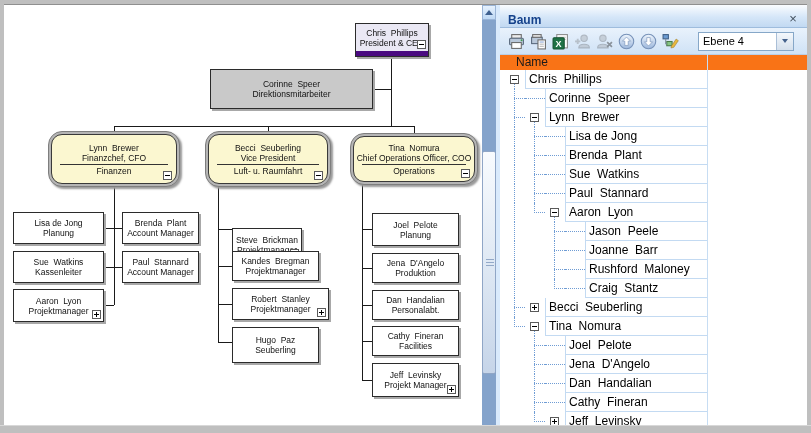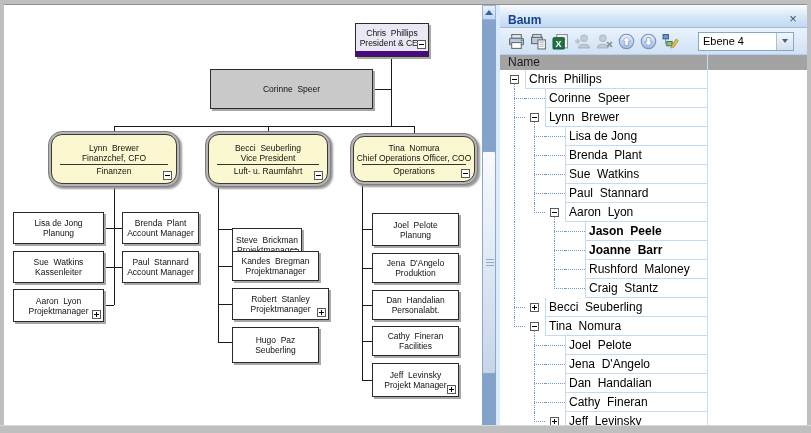--- a/index.html
+++ b/index.html
@@ -62,22 +62,22 @@
           border-bottom:1px solid #b9cfe8;display:flex;align-items:center;padding-left:5px;}
   .tbtn{width:22px;height:22px;display:flex;align-items:center;justify-content:center;border-radius:2px;}
   .tbtn.disabled{opacity:.45;filter:grayscale(85%);}
   #ddl{margin-left:auto;margin-right:13px;width:96px;height:19px;box-sizing:border-box;background:#fff;
        border:1px solid #86a7c8;display:flex;align-items:stretch;}
   #ddl .val{flex:1;font-size:11px;color:#000;padding-left:4px;line-height:17px;overflow:hidden;}
   #ddl .btn{width:16px;background:linear-gradient(#f4f8fc,#d4dfec);border-left:1px solid #aabfd7;
        display:flex;align-items:center;justify-content:center;}
   #ddl .tri{width:0;height:0;border-left:3.5px solid transparent;border-right:3.5px solid transparent;
        border-top:4px solid #44618c;}
-  #phead{height:16px;background:#a3a3a3;border-bottom:1px solid #c7ddf3;font-size:12px;color:#1a1a1a;
-       padding-left:8px;line-height:15px;}
+  #phead{height:16px;background:#f97316;border-bottom:1px solid #c7ddf3;font-size:12px;color:#1a1a1a;
+       padding-left:16px;line-height:15px;}
   #ptree{position:absolute;left:0;top:65px;right:0;bottom:0;background:#fff;overflow:hidden;}
   #colsep{position:absolute;left:207px;top:49px;bottom:0;width:1px;background:#c7ddf3;}
 
   .trow{display:flex;height:19px;width:207px;box-sizing:border-box;padding-left:5px;}
   .gc{position:relative;width:20px;height:19px;flex:none;}
   .gv{position:absolute;left:9px;top:0;bottom:0;border-left:1px dotted #6f9cd4;}
   .gvt{position:absolute;left:9px;top:0;height:10px;border-left:1px dotted #6f9cd4;}
   .gvb{position:absolute;left:9px;top:14px;bottom:0;border-left:1px dotted #6f9cd4;}
   .gh{position:absolute;left:9px;right:0;top:9px;border-top:1px dotted #6f9cd4;}
   .ghf{position:absolute;left:0;right:0;top:9px;border-top:1px dotted #6f9cd4;}
@@ -117,20 +117,21 @@
       <div class="cbox exec" style="left: 351px; top: 18px; width: 74px; height: 34px;">
         <div class="cline">Chris  Phillips</div>
         <div class="cline">President &amp; CEO</div>
         <div class="exec-bar"></div>
         <span class="exp">
           <span class="bh"></span>
         </span>
       </div>
       <div class="cbox assistant" style="left: 206px; top: 64px; width: 163px; height: 40px;">
         <div class="cline">Corinne  Speer</div>
+        <div class="cline">Direktionsmitarbeiter</div>
       </div>
       <div class="cbox manager" style="left: 44px; top: 126px; width: 132px; height: 56px;">
         <div class="inner">
           <div class="cline">Lynn  Brewer</div>
           <div class="cline">Finanzchef, CFO</div>
           <div class="mdiv"></div>
           <div class="cline">Finanzen</div>
           <span class="exp">
             <span class="bh"></span>
           </span>
@@ -455,35 +456,35 @@
             <i class="gv"></i>
           </span>
           <span class="gc"></span>
           <span class="gc">
             <i class="gv"></i>
             <i class="gh"></i>
           </span>
           <span class="gc">
             <i class="ghf"></i>
           </span>
-          <span class="tname" style="width: 122px; font-weight: bold;">Jason  Peele</span>
-        </div>
-        <div class="trow">
-          <span class="gc">
-            <i class="gv"></i>
-          </span>
-          <span class="gc"></span>
-          <span class="gc">
-            <i class="gv"></i>
-            <i class="gh"></i>
-          </span>
-          <span class="gc">
-            <i class="ghf"></i>
-          </span>
-          <span class="tname" style="width: 122px; font-weight: bold;">Joanne  Barr</span>
+          <span class="tname" style="width: 122px;">Jason  Peele</span>
+        </div>
+        <div class="trow">
+          <span class="gc">
+            <i class="gv"></i>
+          </span>
+          <span class="gc"></span>
+          <span class="gc">
+            <i class="gv"></i>
+            <i class="gh"></i>
+          </span>
+          <span class="gc">
+            <i class="ghf"></i>
+          </span>
+          <span class="tname" style="width: 122px;">Joanne  Barr</span>
         </div>
         <div class="trow">
           <span class="gc">
             <i class="gv"></i>
           </span>
           <span class="gc"></span>
           <span class="gc">
             <i class="gv"></i>
             <i class="gh"></i>
           </span>

